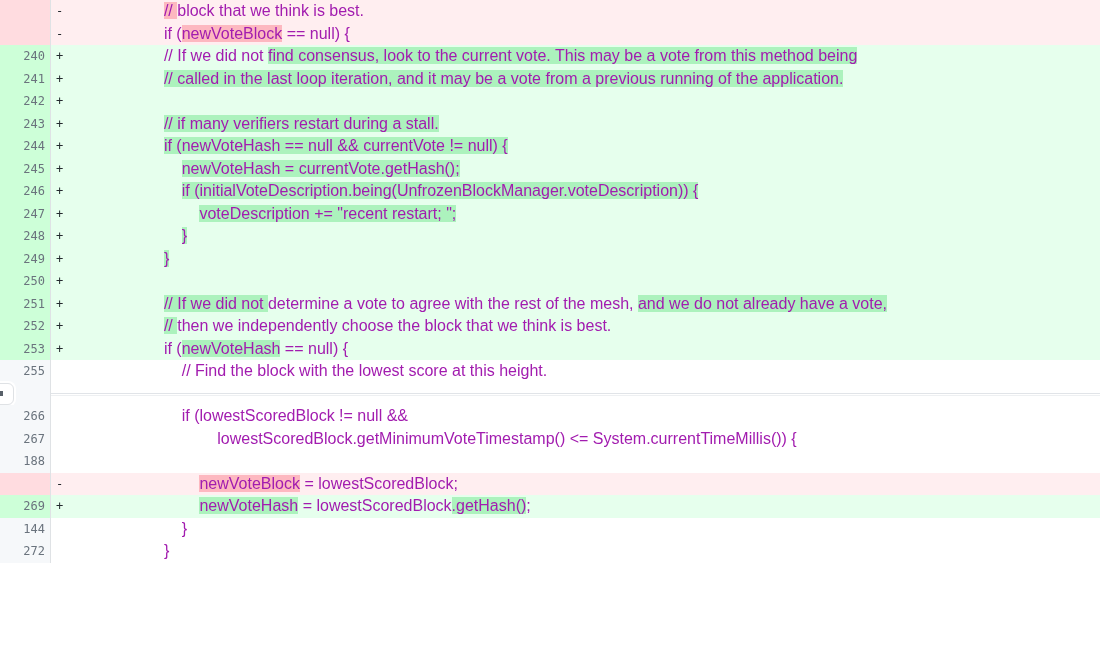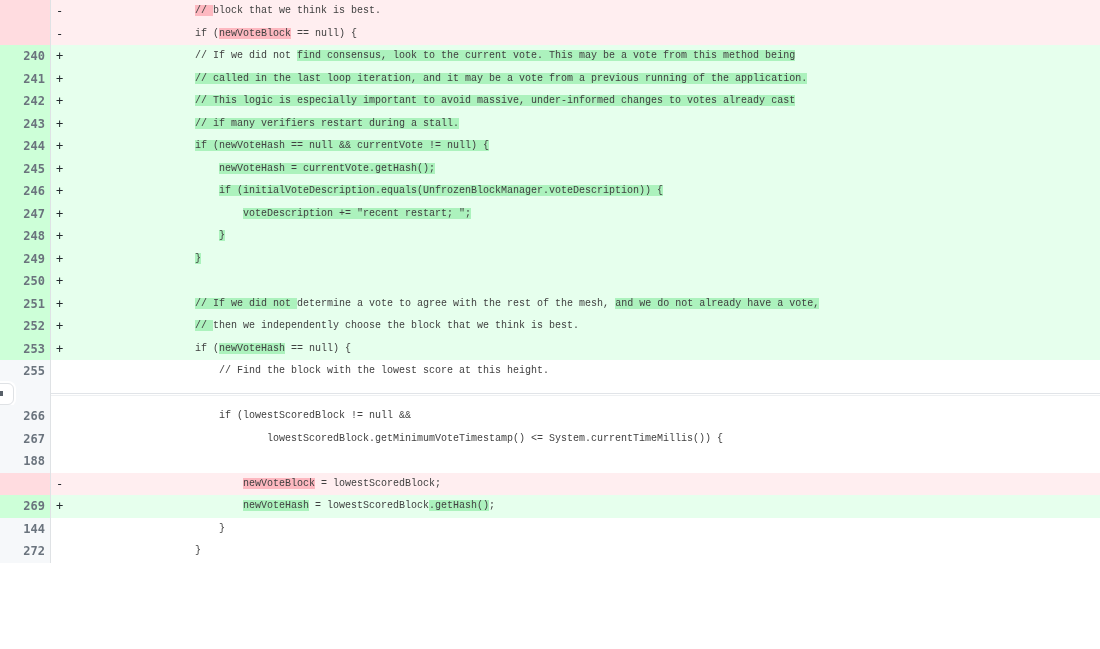--- a/index.html
+++ b/index.html
@@ -44,21 +44,20 @@
     white-space: nowrap;
   }
   .ln-old {
     width: 9px;
     padding: 0;
     direction: rtl;
   }
   .ln-new {
     width: 41px;
     padding-right: 5px;
-    font-weight: bold;
   }
   .ln.hl-del { background: #ffdce0; }
   .ln.hl-add { background: #cdffd8; }
 
   
   .marker {
     flex: 0 0 auto;
     width: 16px;
     box-sizing: border-box;
     padding-left: 5px;
@@ -68,24 +67,24 @@
     color: #24292e;
     border-left: 1px solid #dfe2e5;
     user-select: none;
     white-space: pre;
   }
 
   
   .code {
     flex: 1 1 auto;
     position: relative;
-    font-family: Liberation Mono, monospace;
-    font-size: 10px;
+    font-family: Liberation Sans, sans-serif;
+    font-size: 16px;
     line-height: 22.5px;
-    color: #404040;
+    color: #a21caf;
     white-space: pre;
     padding-left: 9px;
     overflow: hidden;
   }
   .code .seg { display: inline; }
 
   
   .row.add .code, .row.add .marker { background: #e6ffed; }
   .row.del .code, .row.del .marker { background: #ffeef0; }
   .row.ctx .code, .row.ctx .marker { background: #ffffff; }
@@ -173,21 +172,21 @@
     <div class="row add">
       <div class="ln ln-old hl-add"></div>
       <div class="ln ln-new hl-add">241</div>
       <div class="marker">+</div>
       <div class="code"><span class="seg">                    </span><span class="seg w-add">// called in the last loop iteration, and it may be a vote from a previous running of the application.</span></div>
     </div>
     <div class="row add">
       <div class="ln ln-old hl-add"></div>
       <div class="ln ln-new hl-add">242</div>
       <div class="marker">+</div>
-      <div class="code"><span class="seg">                    </span><span class="seg w-add">// This logic is especially important to avoid massive, under-informed changes to votes already cast</span></div>
+      <div class="code"><span class="seg">                    </span></div>
     </div>
     <div class="row add">
       <div class="ln ln-old hl-add"></div>
       <div class="ln ln-new hl-add">243</div>
       <div class="marker">+</div>
       <div class="code"><span class="seg">                    </span><span class="seg w-add">// if many verifiers restart during a stall.</span></div>
     </div>
     <div class="row add">
       <div class="ln ln-old hl-add"></div>
       <div class="ln ln-new hl-add">244</div>
@@ -197,21 +196,21 @@
     <div class="row add">
       <div class="ln ln-old hl-add"></div>
       <div class="ln ln-new hl-add">245</div>
       <div class="marker">+</div>
       <div class="code"><span class="seg">                        </span><span class="seg w-add">newVoteHash = currentVote.getHash();</span></div>
     </div>
     <div class="row add">
       <div class="ln ln-old hl-add"></div>
       <div class="ln ln-new hl-add">246</div>
       <div class="marker">+</div>
-      <div class="code"><span class="seg">                        </span><span class="seg w-add">if (initialVoteDescription.equals(UnfrozenBlockManager.voteDescription)) {</span></div>
+      <div class="code"><span class="seg">                        </span><span class="seg w-add">if (initialVoteDescription.being(UnfrozenBlockManager.voteDescription)) {</span></div>
     </div>
     <div class="row add">
       <div class="ln ln-old hl-add"></div>
       <div class="ln ln-new hl-add">247</div>
       <div class="marker">+</div>
       <div class="code"><span class="seg">                            </span><span class="seg w-add">voteDescription += "recent restart; ";</span></div>
     </div>
     <div class="row add">
       <div class="ln ln-old hl-add"></div>
       <div class="ln ln-new hl-add">248</div>

